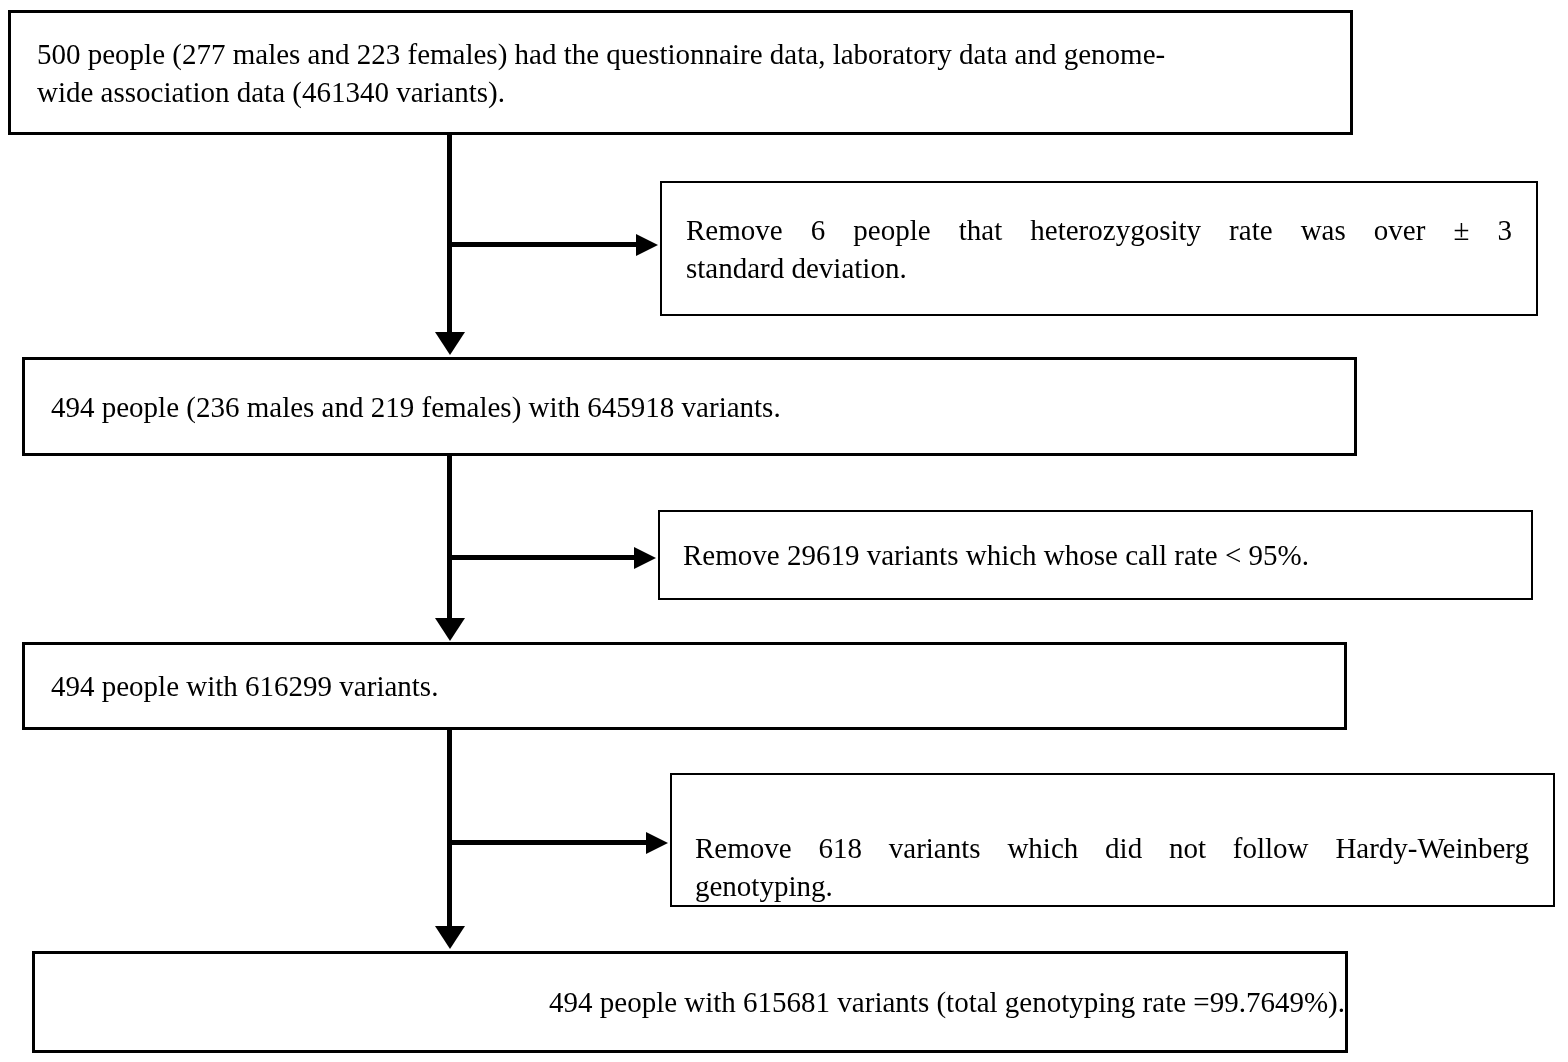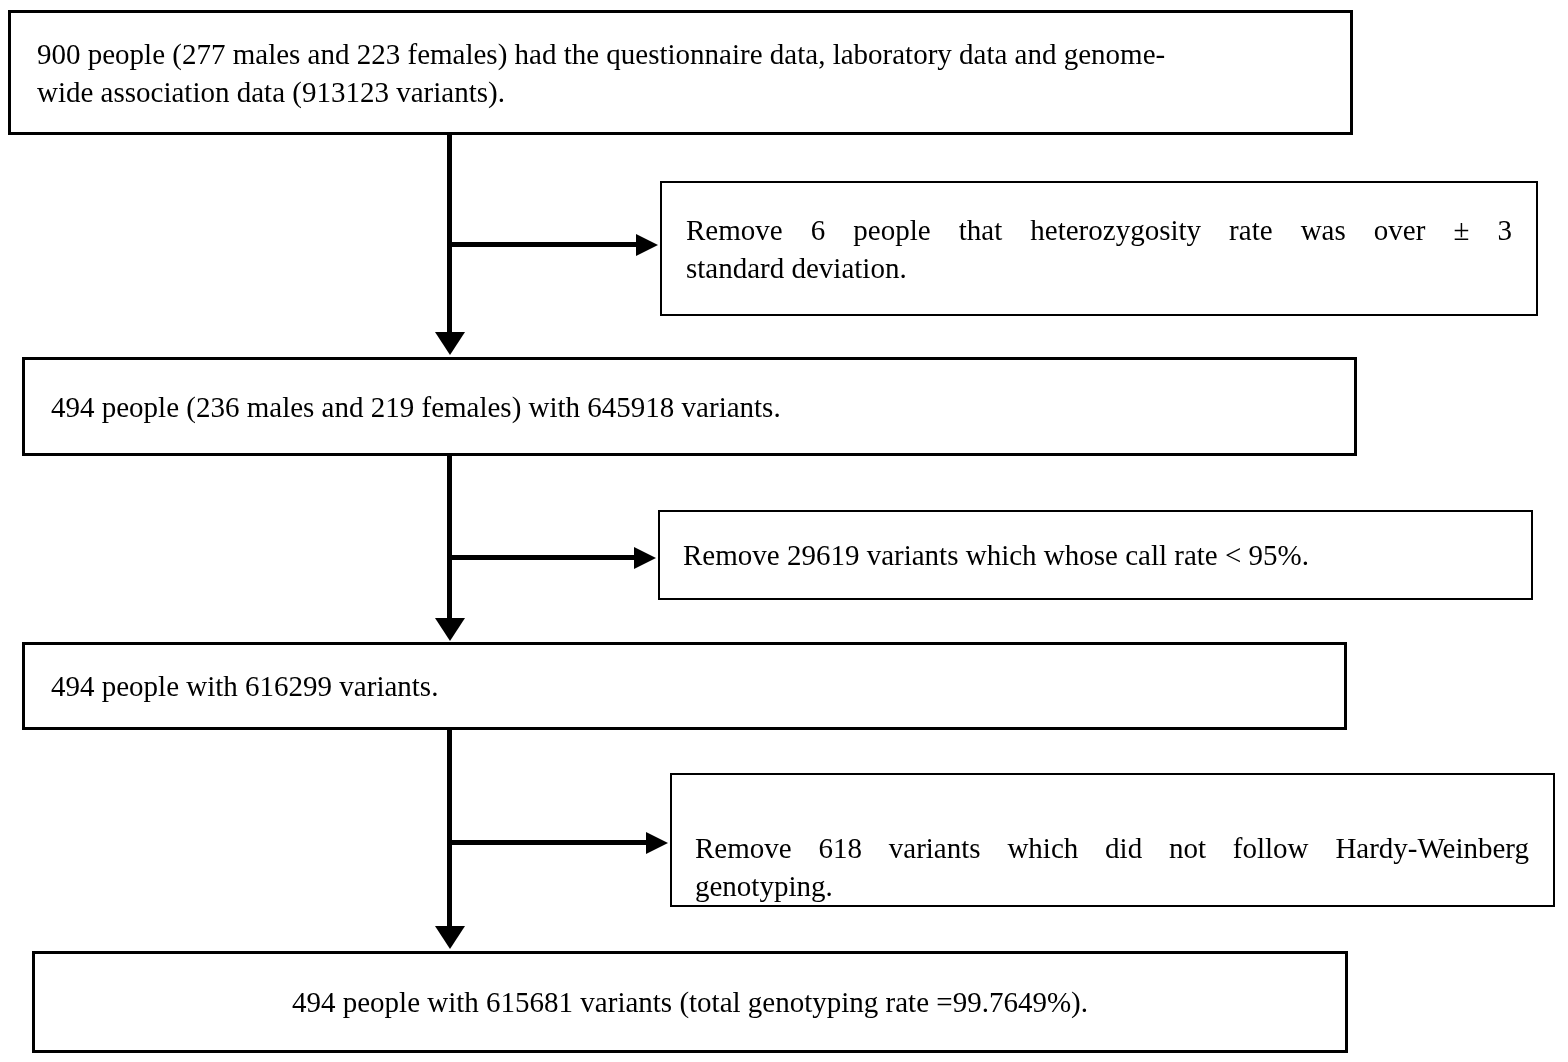--- a/index.html
+++ b/index.html
@@ -39,21 +39,21 @@
     padding-right: 24px;
   }
   .txt-line {
     width: 100%;
   }
   .just {
     text-align: justify;
     text-align-last: justify;
   }
   .center {
-    text-align: center;
+    text-align: right;
   }
   .vline, .hline {
     position: absolute;
     background: #000000;
   }
   .vline { width: 5px; }
   .hline { height: 5px; }
   .arrow-down {
     position: absolute;
     width: 0;
@@ -70,22 +70,22 @@
     border-bottom: 11px solid transparent;
     border-left: 22px solid #000000;
   }
 </style>
 </head>
 <body>
 
 <div class="canvas">
 
   <div class="box pad-main" style="left: 8px; top: 10px; width: 1345px; height: 125px; border-color: rgb(0, 0, 0); background: rgb(255, 255, 255); color: rgb(0, 0, 0);">
-    <div class="txt-line">900 people (277 males and 223 females) had the questionnaire data, laboratory data and genome-</div>
-    <div class="txt-line">wide association data (913123 variants).</div>
+    <div class="txt-line">500 people (277 males and 223 females) had the questionnaire data, laboratory data and genome-</div>
+    <div class="txt-line">wide association data (461340 variants).</div>
   </div>
 
   <div class="vline" style="left: 447px; top: 135px; height: 197px; background: rgb(0, 0, 0);"></div>
   <div class="arrow-down" style="left: 435px; top: 332px; border-top-color: rgb(0, 0, 0);"></div>
   <div class="hline" style="left: 450px; top: 242px; width: 186px; background: rgb(0, 0, 0);"></div>
   <div class="arrow-right" style="left: 636px; top: 234px; border-left-color: rgb(0, 0, 0);"></div>
 
   <div class="box side pad-side" style="left: 660px; top: 181px; width: 878px; height: 135px; border-color: rgb(0, 0, 0); background: rgb(255, 255, 255); color: rgb(0, 0, 0); padding-left: 24px;">
     <div class="txt-line just">Remove 6 people that heterozygosity rate was over ± 3</div>
     <div class="txt-line">standard deviation.</div>

